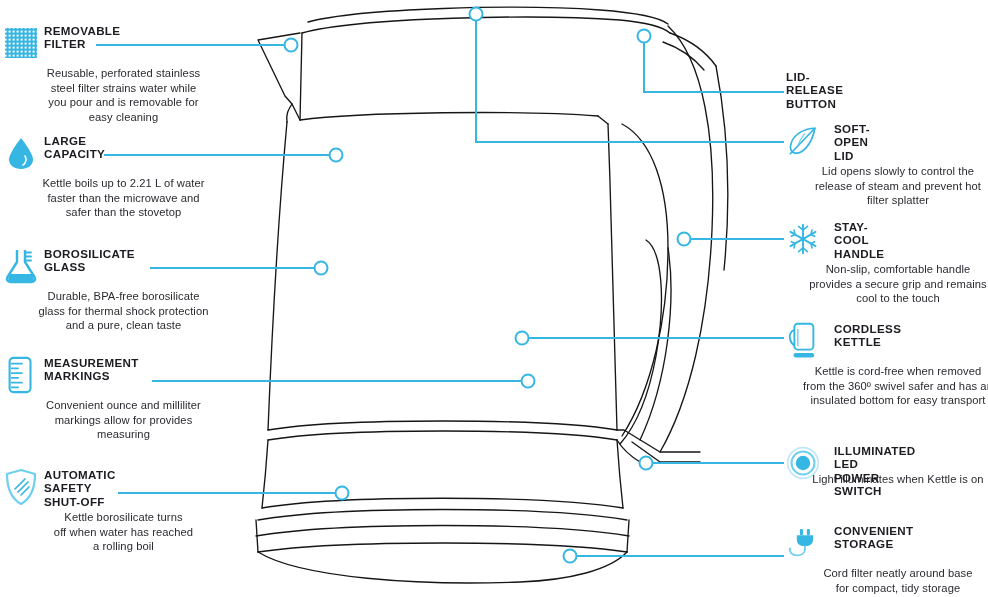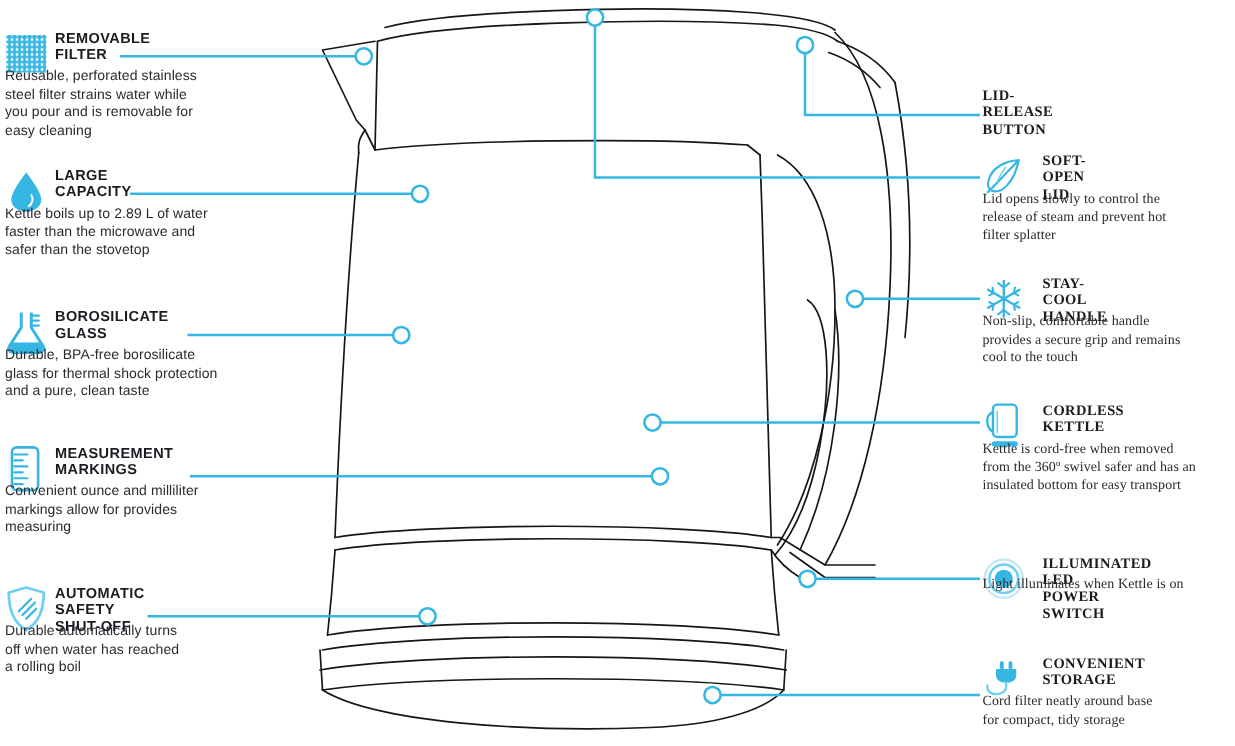--- a/index.html
+++ b/index.html
@@ -14,30 +14,30 @@
 
   
   .feature{position:absolute;}
   .feature .icon{position:absolute;left:0;top:0;width:34px;height:38px;}
   .feature .body{position:absolute;}
   .feature h3{
      margin:0;padding:0;color:#1b1b21;font-weight:bold;
      font-size:11.6px;line-height:13.4px;letter-spacing:0.35px;
      text-transform:uppercase;white-space:pre-line;}
   .feature p{
-     margin:0;padding:0;color:#2a2a30;font-weight:normal;
+     margin:12px;padding:0;color:#2a2a30;font-weight:normal;
      font-size:11.2px;line-height:14.6px;letter-spacing:0.08px;
-     white-space:pre-line;}
+     white-space:pre-line;text-align:center;}
 
   
   .left .body{left:40px;top:0;}
   .left p{position:absolute;left:-40px;top:30px;width:215px;}
 
   
-  .right .body{left:48px;top:0;font-family:Liberation Serif, serif;}
+  .right .body{left:48px;top:0;}
   .right p{position:absolute;left:-48px;top:30px;width:200px;}
 
   
   .tight p{top:16px !important;}
 
   
   .noicon .body{left:0;top:0;}
 </style>
 </head>
 <body>
@@ -144,21 +144,21 @@
   </div>
 
   <div class="feature left" style="left:4px;top:134px;">
     <svg class="icon" viewBox="0 0 34 34">
       <path d="M17,2 C17,2 5,17 5,23.5 C5,29.3 10.4,33 17,33 C23.6,33 29,29.3 29,23.5 C29,17 17,2 17,2 Z" fill="#35b6e3"></path>
       <path d="M21,20 C23,23 22,27 19,29" fill="none" stroke="#ffffff" stroke-width="1.6" stroke-linecap="round"></path>
     </svg>
     <div class="body">
       <h3>LARGE
 CAPACITY</h3>
-      <p>Kettle boils up to 2.89 L of water
+      <p>Kettle boils up to 2.21 L of water
 faster than the microwave and
 safer than the stovetop</p>
     </div>
   </div>
 
   <div class="feature left" style="left:4px;top:247px;">
     <svg class="icon" viewBox="0 0 34 36">
       <path d="M13,2 L13,14 L3.5,29 C2,31.5 3.5,34 6.5,34 L27.5,34 C30.5,34 32,31.5 30.5,29 L21,14 L21,2" fill="none" stroke="#35b6e3" stroke-width="2.4" stroke-linejoin="round"></path>
       <path d="M6,26 L28,26 C30.4,29.6 30.6,34 27.5,34 L6.5,34 C3.4,34 3.6,29.6 6,26 Z" fill="#35b6e3"></path>
       <g stroke="#35b6e3" stroke-width="1.8" stroke-linecap="round">
@@ -202,21 +202,21 @@
       <path d="M17,2 L31,6 C31,22 26,31 17,36 C8,31 3,22 3,6 Z" fill="none" stroke="#6ecff0" stroke-width="2.2" stroke-linejoin="round"></path>
       <g stroke="#35b6e3" stroke-width="1.7" stroke-linecap="round">
         <line x1="11" y1="21" x2="21" y2="11"></line>
         <line x1="14" y1="24" x2="24" y2="14"></line>
         <line x1="17" y1="27" x2="25" y2="19"></line>
       </g>
     </svg>
     <div class="body">
       <h3>AUTOMATIC SAFETY
 SHUT-OFF</h3>
-      <p>Durable automatically turns
+      <p>Kettle borosilicate turns
 off when water has reached
 a rolling boil</p>
     </div>
   </div>
 
   <div class="feature right noicon" style="left:786px;top:70px;">
     <div class="body">
       <h3>LID-RELEASE
 BUTTON</h3>
 

